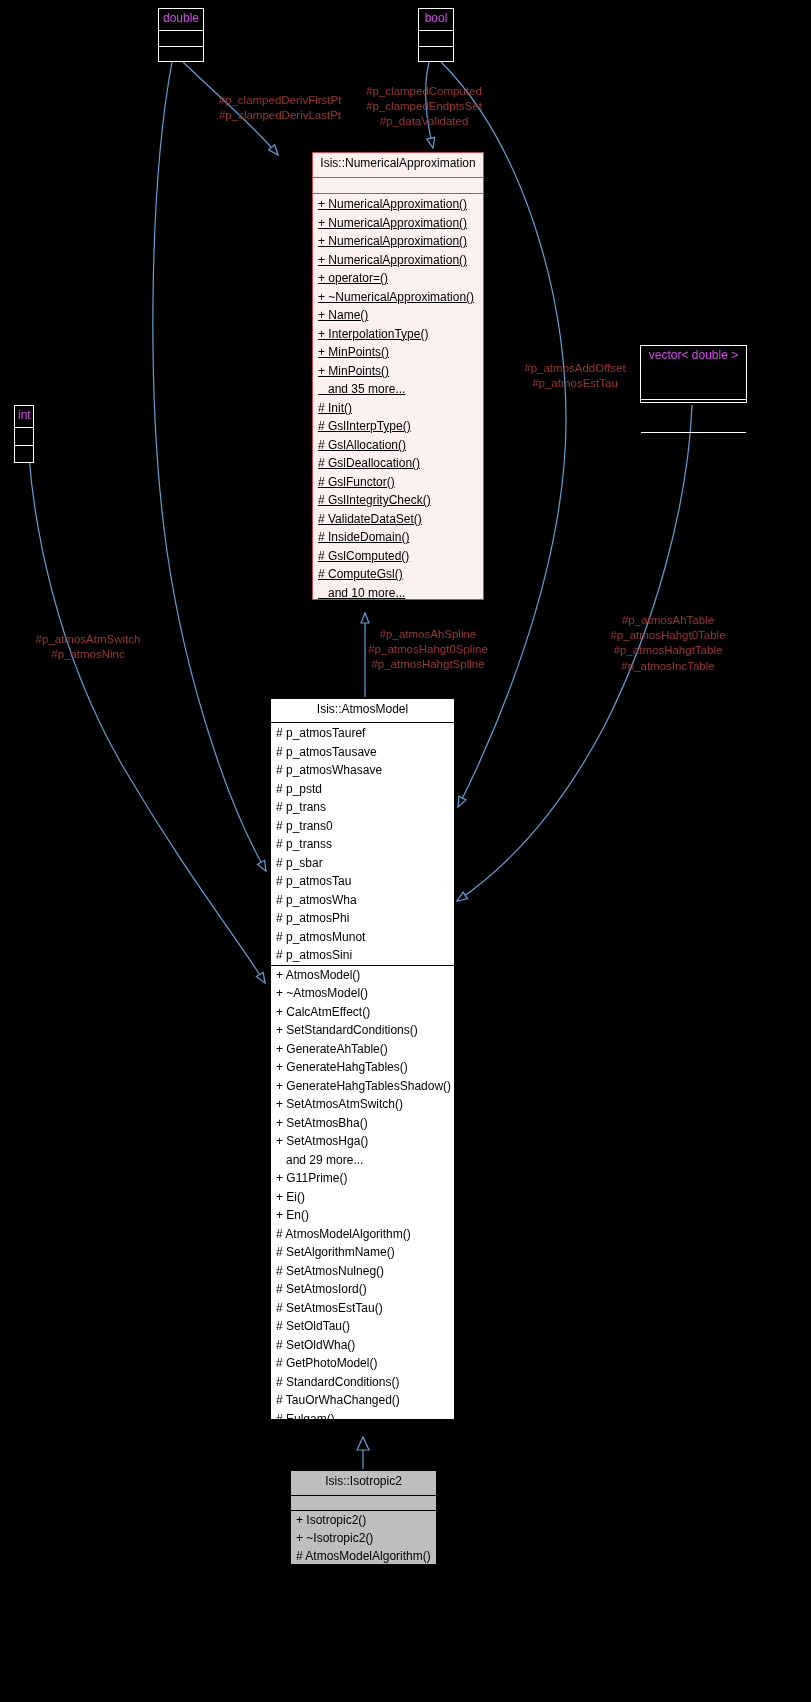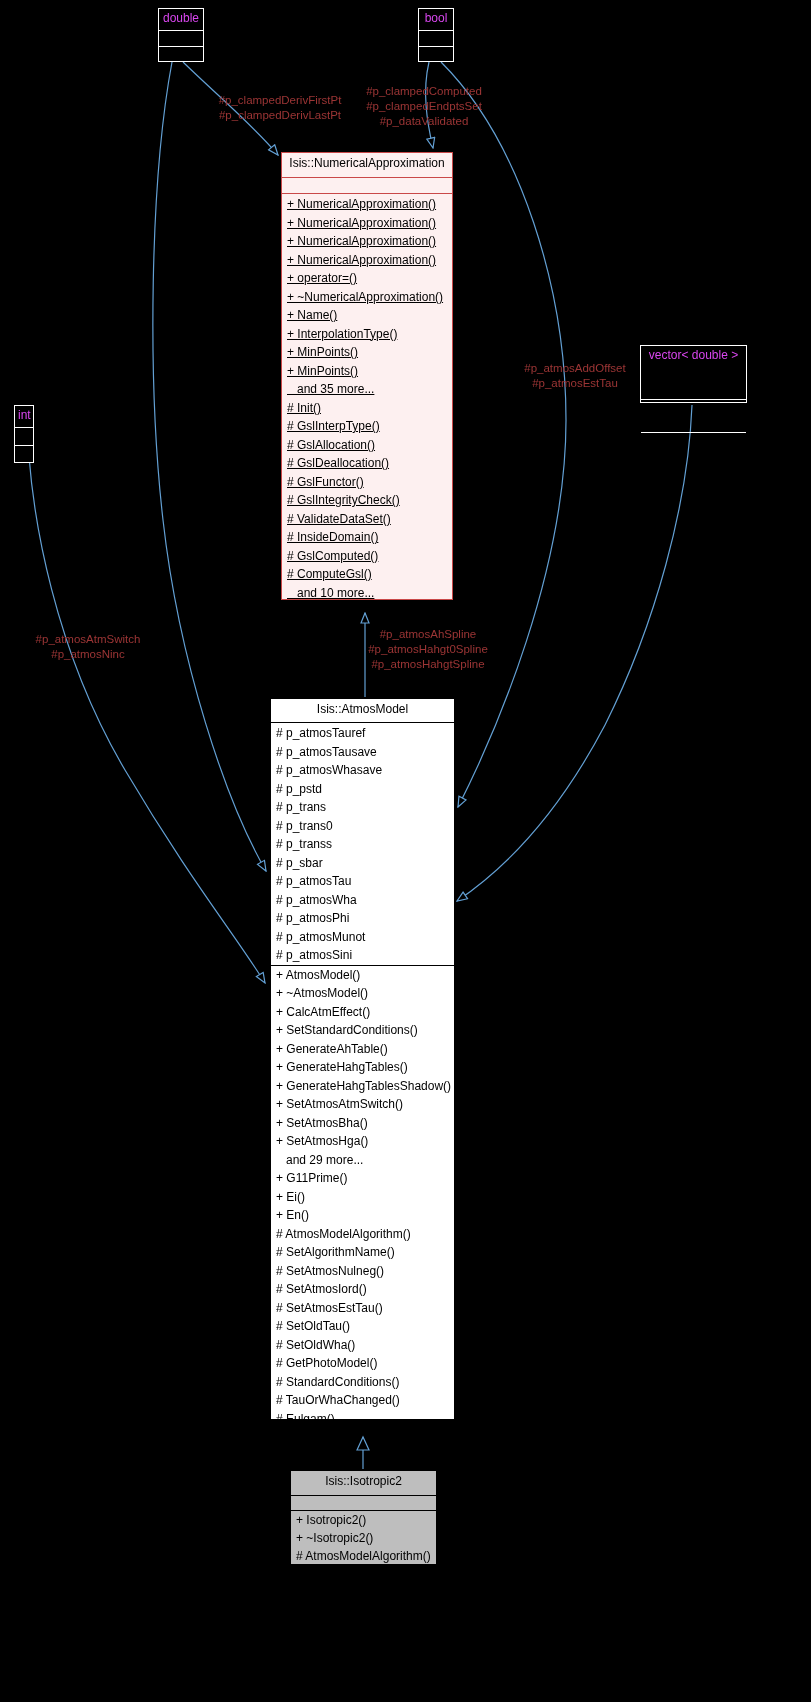--- a/index.html
+++ b/index.html
@@ -24,21 +24,21 @@
   .uml-box .title{text-align:center;padding:2px 3px;flex:0 0 auto;white-space:nowrap;overflow:hidden;}
   .uml-box .sec{flex:0 0 auto;}
   .uml-box .sec.grow{flex:1 1 auto;}
 
   
   .prim{background:#000;border:1px solid #fff;color:#d946ef;}
   .prim .title{height:17px;line-height:15px;}
   .prim .sec{border-top:1px solid #fff;flex:1 1 auto;}
 
   
-  .numerical{background:var(--numerical_bg);border:1px solid var(--numerical_border);}
+  .numerical{background:var(--numerical_bg);border:1px solid var(--numerical_border);margin-left:31px;}
   .numerical .title{border-bottom:1px solid var(--numerical_border);height:20px;line-height:17px;}
   .numerical .sec{border-bottom:1px solid var(--numerical_border);height:15px;}
   .numerical .members{border-bottom:none;height:auto;padding-top:1px;}
   .numerical .member-row{line-height:18.5px;text-decoration:underline;}
 
   
   .plain{background:var(--plain_bg);border:1px solid #000;}
   .plain .title{border-bottom:1px solid #000;height:19px;line-height:16px;}
   .plain .attrs{border-bottom:1px solid #000;padding-top:1px;}
   .plain .member-row{line-height:18.5px;}
@@ -196,14 +196,18 @@
   <div class="edge-label" style="left:424px;top:84px;">#p_clampedComputed
 #p_clampedEndptsSet
 #p_dataValidated</div>
   <div class="edge-label" style="left:575px;top:361px;">#p_atmosAddOffset
 #p_atmosEstTau</div>
   <div class="edge-label" style="left:88px;top:632px;">#p_atmosAtmSwitch
 #p_atmosNinc</div>
   <div class="edge-label" style="left:428px;top:627px;">#p_atmosAhSpline
 #p_atmosHahgt0Spline
 #p_atmosHahgtSpline</div>
+  <div class="edge-label" style="left:668px;top:613px;">#p_atmosAhTable
+#p_atmosHahgt0Table
+#p_atmosHahgtTable
+#p_atmosIncTable</div>
 
 </div>
 
 </body></html>

